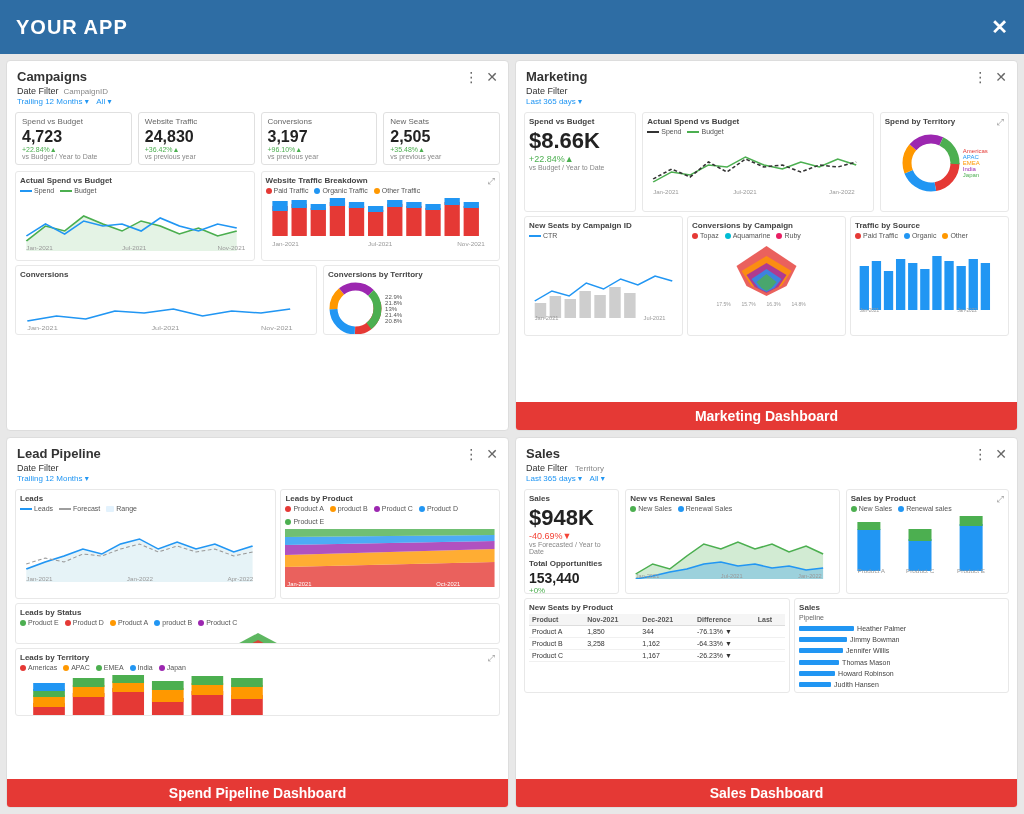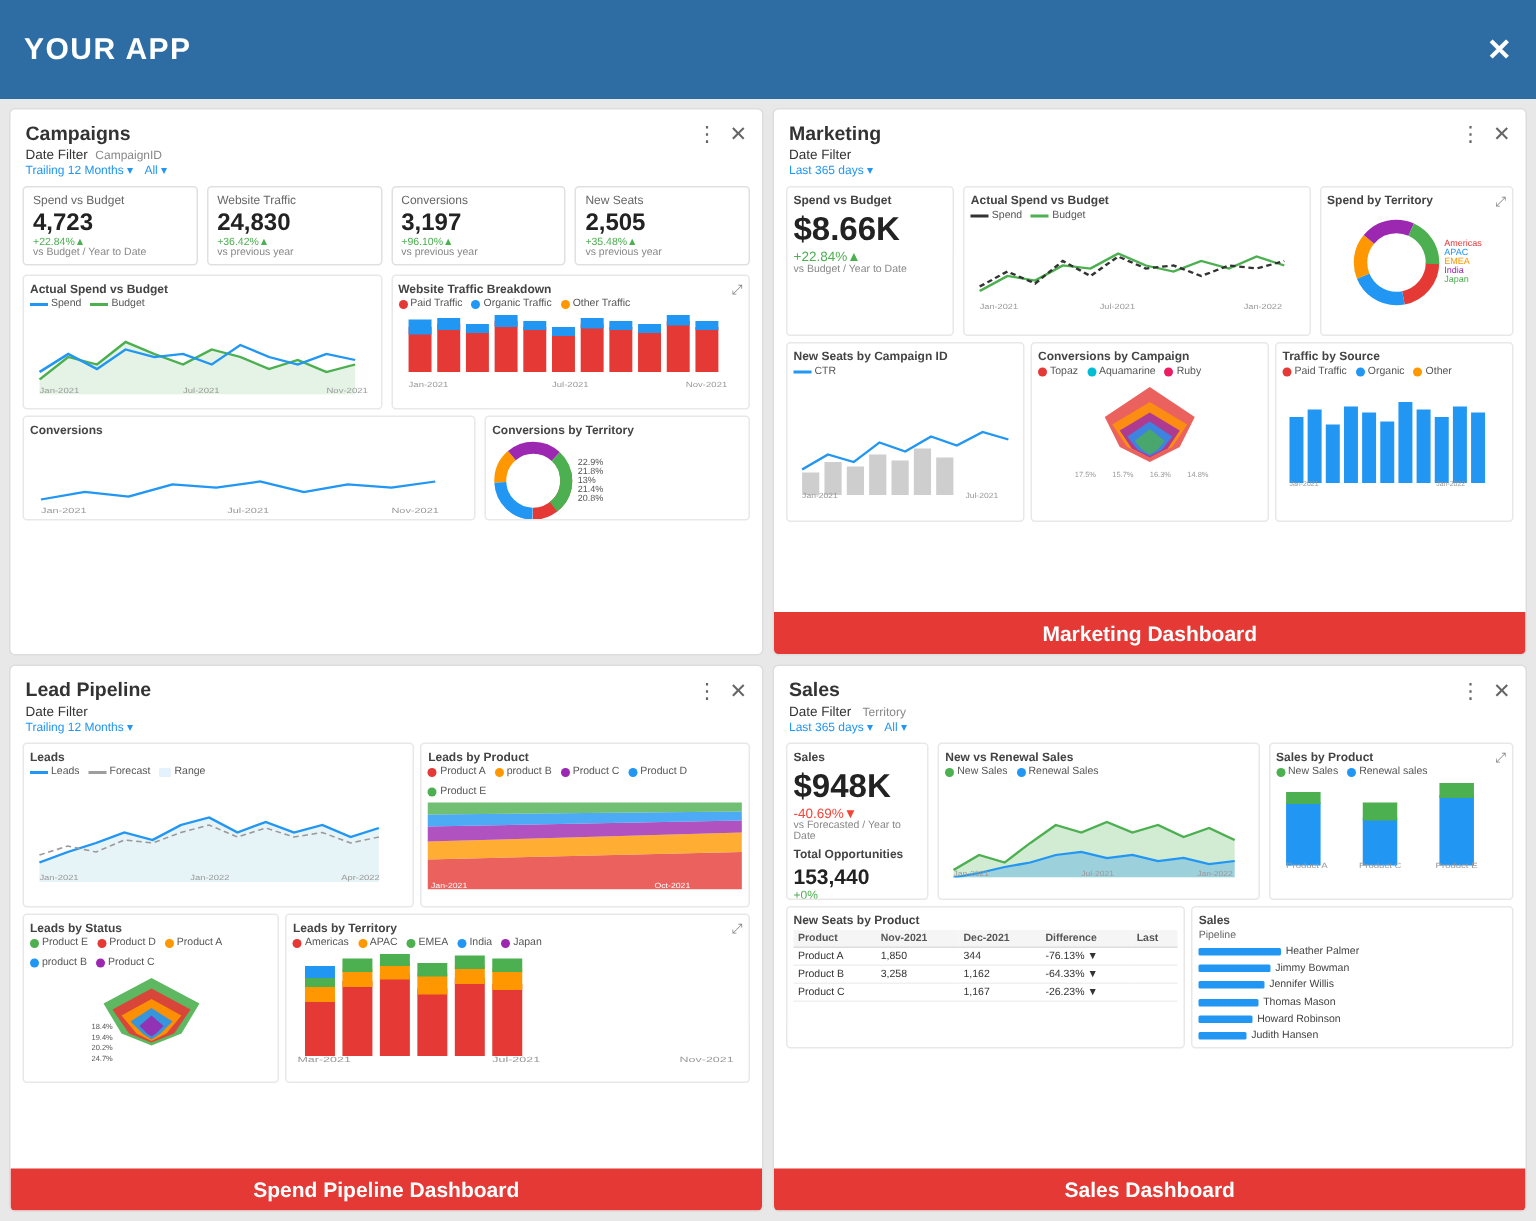--- a/index.html
+++ b/index.html
@@ -10,21 +10,21 @@
       height: 814px;
       background: #e8e8e8;
       display: flex;
       flex-direction: column;
     }
 
     .title-bar {
       background: #2e6da4;
       color: white;
       padding: 0 16px;
-      height: 66px;
+      height: 54px;
       display: flex;
       align-items: center;
       justify-content: space-between;
       flex-shrink: 0;
     }
 
     .title-bar-title {
       font-size: 20px;
       font-weight: bold;
       letter-spacing: 1px;
@@ -636,21 +636,21 @@
               <polygon points="0,40 0,28 180,22 180,35" fill="#ff9800" opacity="0.8"></polygon>
               <polygon points="0,28 0,18 180,14 180,22" fill="#9c27b0" opacity="0.8"></polygon>
               <polygon points="0,18 0,10 180,8 180,14" fill="#2196f3" opacity="0.8"></polygon>
               <polygon points="0,10 0,2 180,2 180,8" fill="#4caf50" opacity="0.8"></polygon>
               <text x="2" y="59" font-size="5" fill="#fff">Jan-2021</text>
               <text x="130" y="59" font-size="5" fill="#fff">Oct-2021</text>
             </svg>
           </div>
         </div>
 
-        <div style="display:flex;gap:4px;height:113px;margin-bottom:31px;">
+        <div style="display:flex;gap:4px;height:113px;margin-bottom:31px;flex-direction:column;">
           <div class="chart-box" style="flex:0.7;">
             <div class="chart-title">Leads by Status</div>
             <div class="chart-legend" style="flex-wrap:wrap;">
               <div class="legend-item">
                   <div class="legend-dot" style="background:#4caf50;"></div>
                   <span>Product E</span>
                 </div>
               <div class="legend-item">
                   <div class="legend-dot" style="background:#e53935;"></div>
                   <span>Product D</span>

